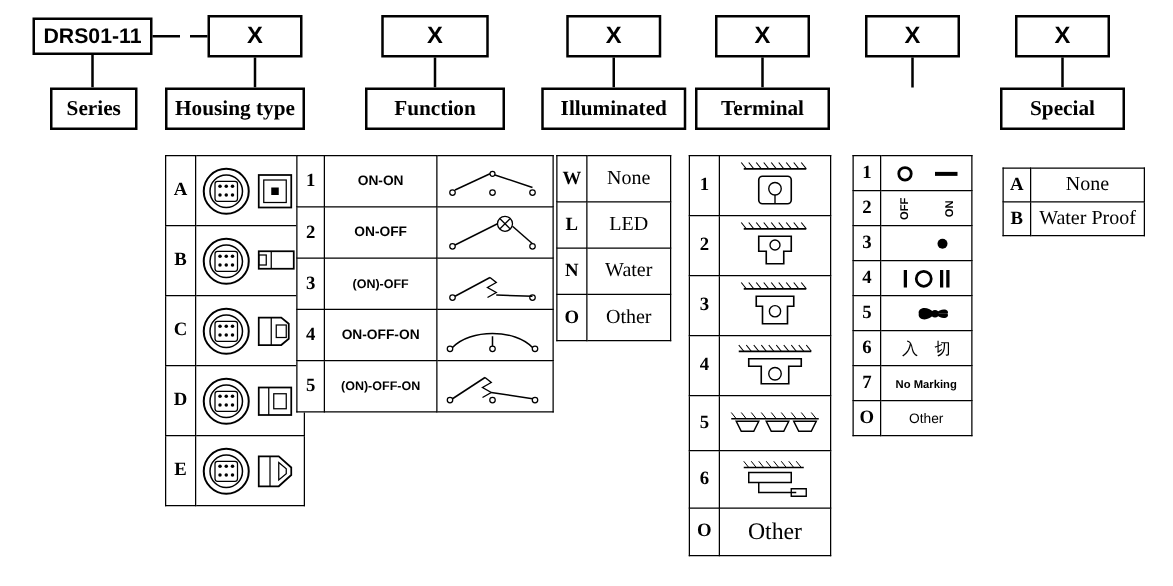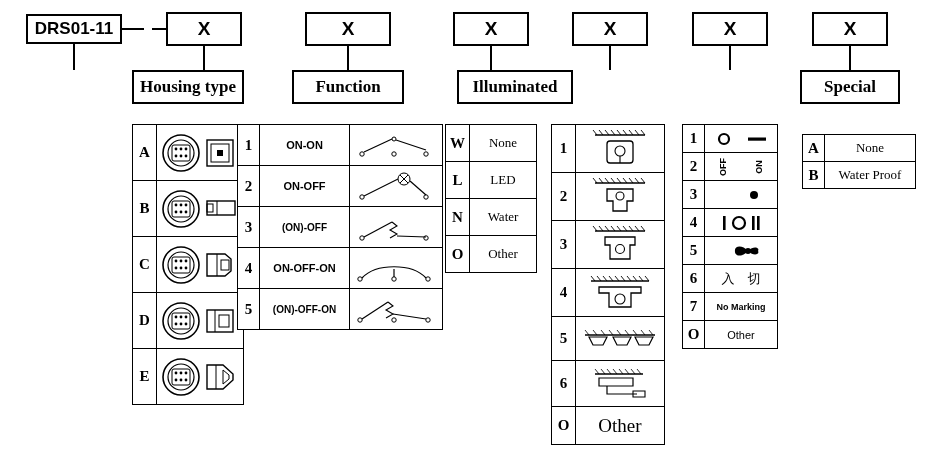--- a/index.html
+++ b/index.html
@@ -72,21 +72,21 @@
     vertical-align: middle;
     box-sizing: border-box;
   }
   td.key {
     font-family: "Liberation Serif", serif;
     font-weight: bold;
     font-size: 15px;
   }
   td.val {
     font-family: "Liberation Serif", serif;
-    font-size: 13px;
+    font-size: 16px;
     text-align: left;
     padding-left: 7px;
   }
   td.valc {
     font-family: "Liberation Sans", sans-serif;
     font-size: 11px;
     font-weight: bold;
   }
   td.small {
     font-family: "Liberation Sans", sans-serif;
@@ -115,23 +115,25 @@
   <div class="codebox abs" style="left:812px; top:12px; width:76px; height:34px;">X</div>
 
   <div class="connector abs" style="left:203px; top:46px; width:2px; height:24px;"></div>
   <div class="connector abs" style="left:347px; top:46px; width:2px; height:24px;"></div>
   <div class="connector abs" style="left:490px; top:46px; width:2px; height:24px;"></div>
   <div class="connector abs" style="left:609px; top:46px; width:2px; height:24px;"></div>
   <div class="connector abs" style="left:729px; top:46px; width:2px; height:24px;"></div>
   <div class="connector abs" style="left:849px; top:46px; width:2px; height:24px;"></div>
   <div class="connector abs" style="left:73px; top:44px; width:2px; height:26px;"></div>
 
+  <div class="hdrbox abs" style="left:40px; top:70px; width:70px; height:34px;">Series</div>
   <div class="hdrbox abs" style="left:292px; top:70px; width:112px; height:34px;">Function</div>
   <div class="hdrbox abs" style="left:132px; top:70px; width:112px; height:34px;">Housing type</div>
-  <div class="hdrbox abs" style="left:457px; top:70px; width:116px; height:34px;">Illuminated</div>
+  <div class="hdrbox abs" style="left:433px; top:70px; width:116px; height:34px;">Illuminated</div>
+  <div class="hdrbox abs" style="left:556px; top:70px; width:108px; height:34px;">Terminal</div>
   <div class="hdrbox abs" style="left:800px; top:70px; width:100px; height:34px;">Special</div>
 
   <table class="opt abs" style="left:132px; top:124px; width:112px;">
     <tbody>
         <tr>
       <td class="key" style="width:24px; height:56px;">A</td>
       <td class="gfx">
         <div class="cell-center">
           <svg width="82" height="50" viewBox="0 0 82 50">
             <circle cx="22" cy="25" r="18" fill="none" stroke="#000" stroke-width="1.6"></circle>

